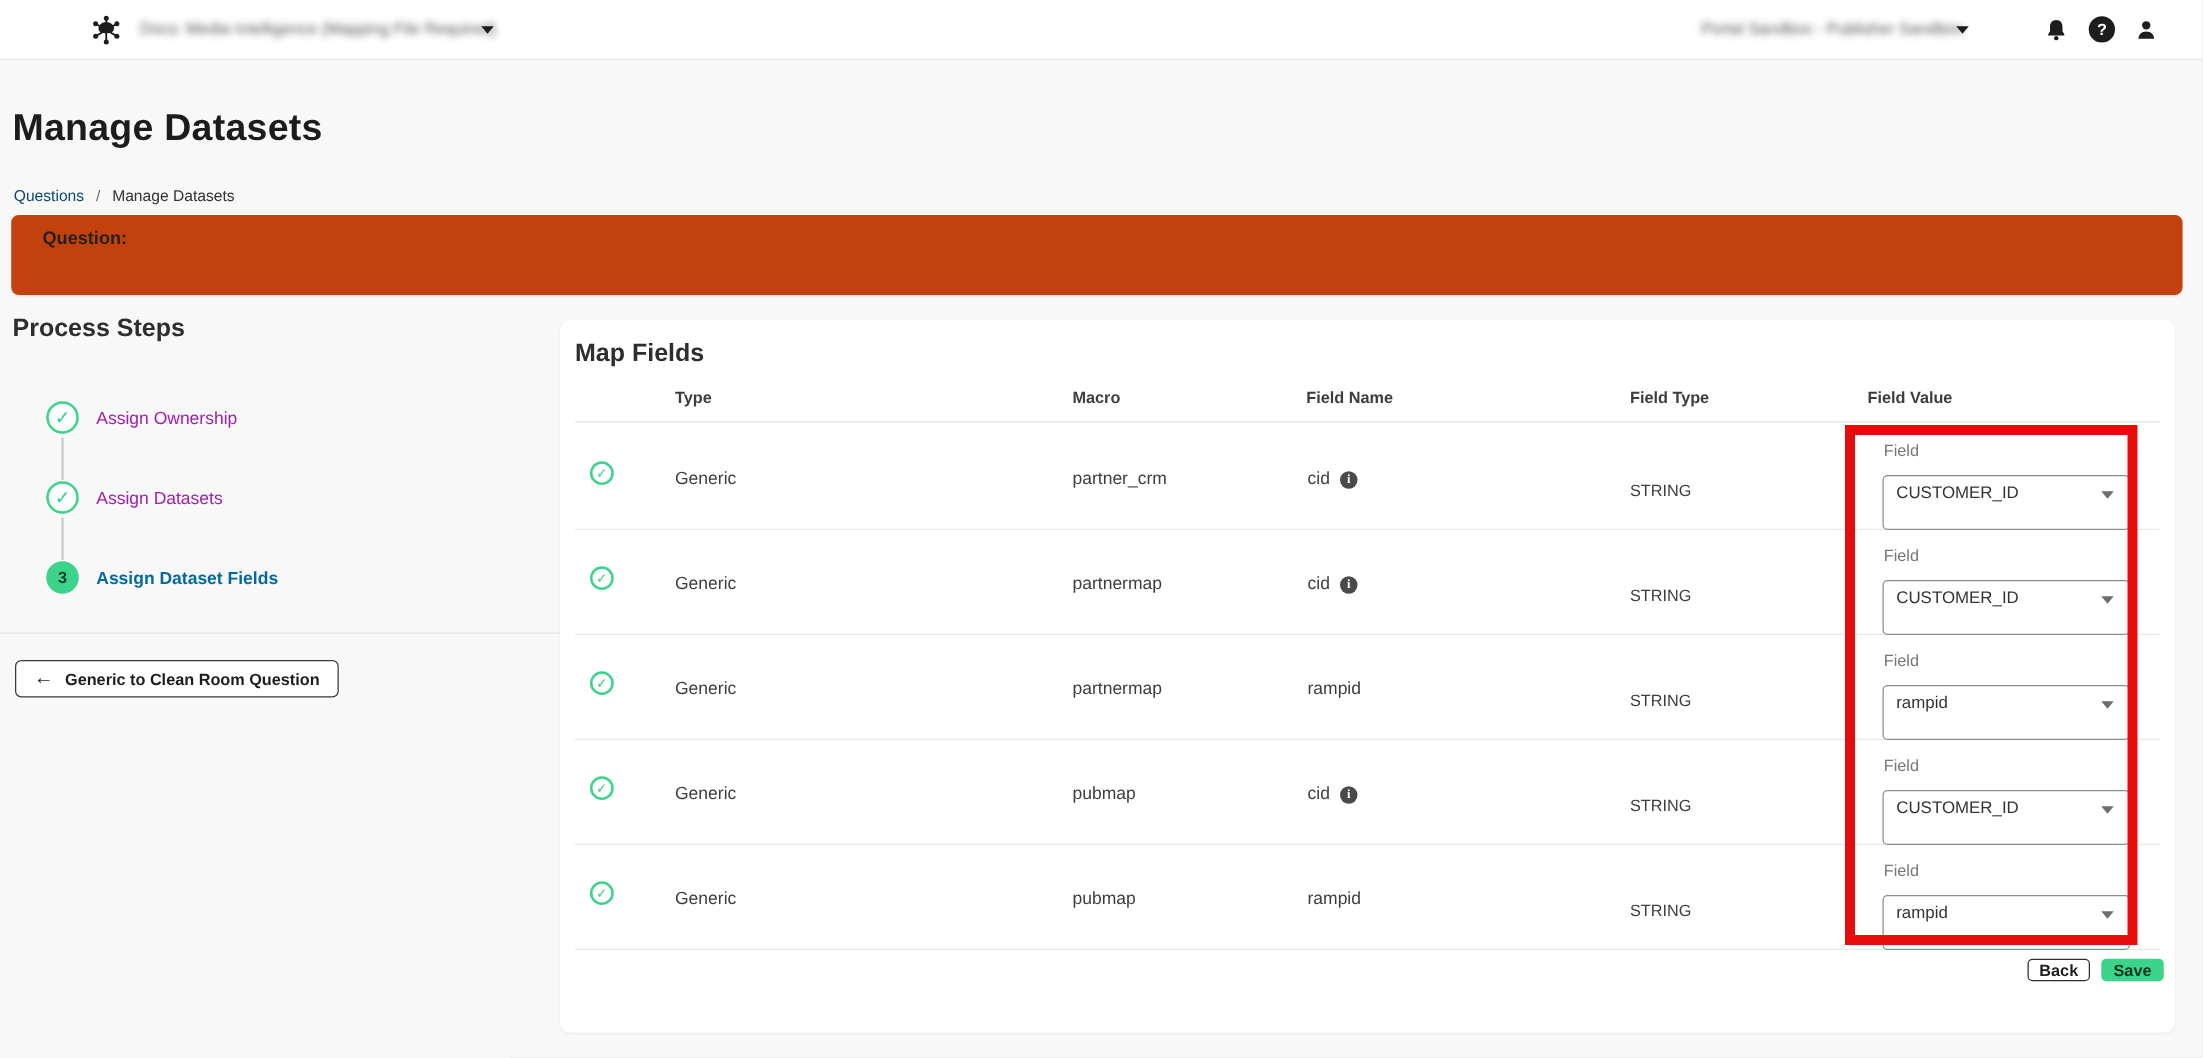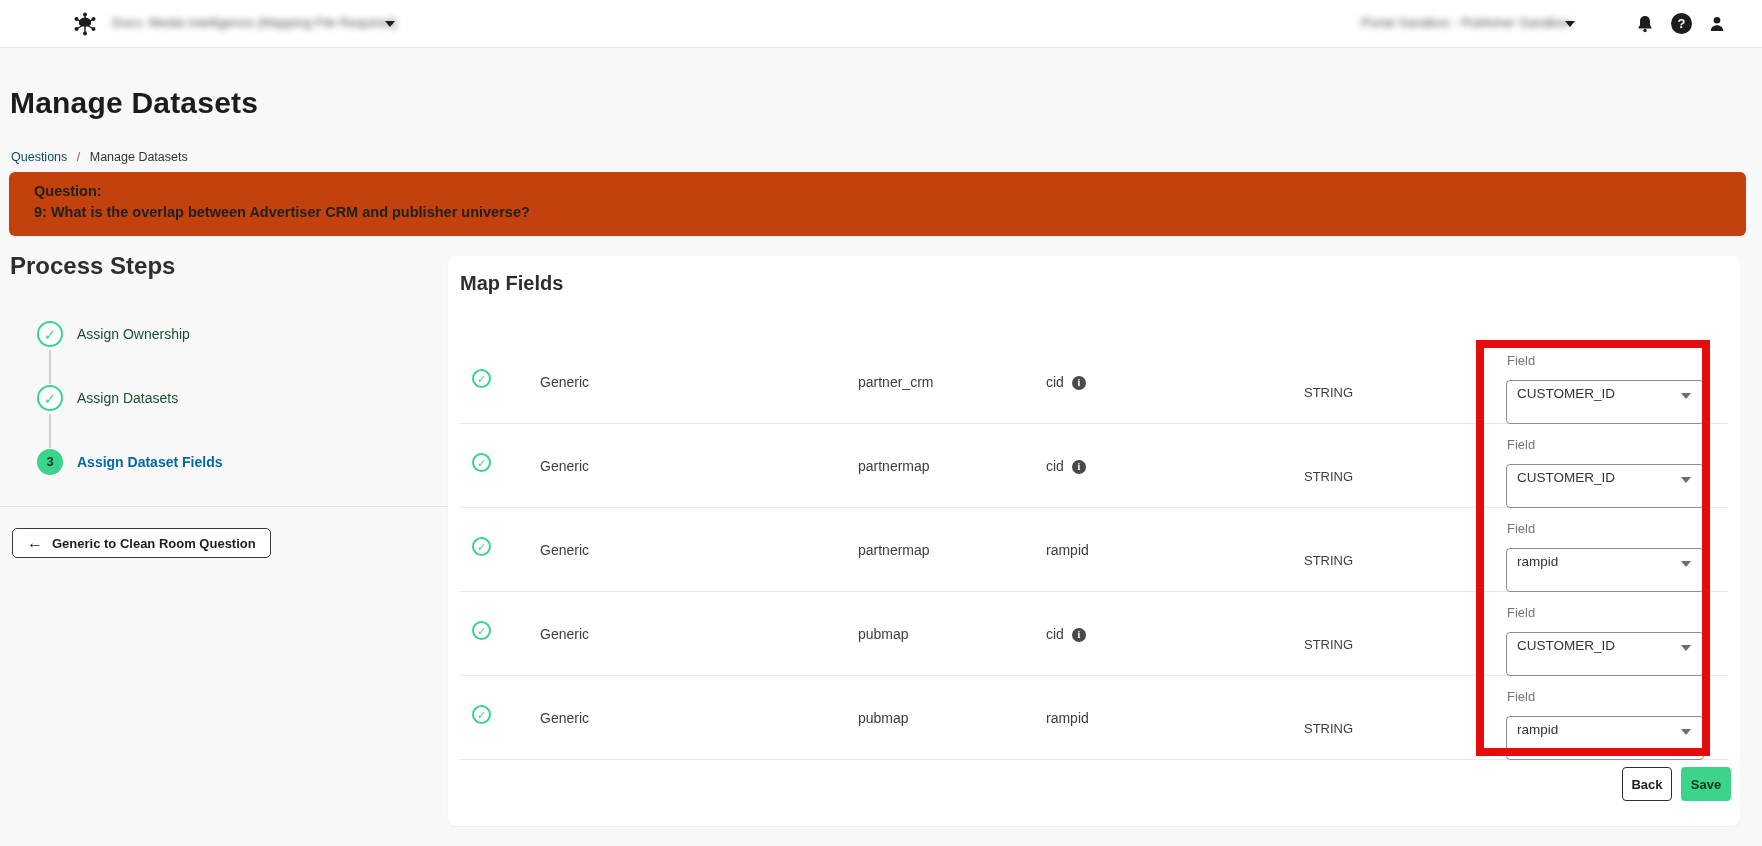--- a/index.html
+++ b/index.html
@@ -27,25 +27,25 @@
   .breadcrumb .bc-link { color:#0c4a6e; cursor:pointer; }
   .breadcrumb .bc-sep { margin:0 6px; color:#6f6f6f; }
   .breadcrumb .bc-current { color:#333; }
 
   
   .question-card { position:absolute; left:9px; top:172px; width:1737px; height:64px; background:#c2410c; border-radius:6px; box-shadow:0 1px 2px rgba(0,0,0,.05); }
   .question-label { position:absolute; left:25px; top:11px; font-size:14.5px; font-weight:700; color:#222; }
   .question-text  { position:absolute; left:25px; top:32px; font-size:14.5px; font-weight:700; color:#222; }
 
   
-  .ps-title { position:absolute; left:10px; top:252px; font-size:24px; font-weight:700; color:#2e2e2e; }
+  .ps-title { position:absolute; left:10px; top:252px; font-size:20px; font-weight:700; color:#2e2e2e; }
   .step-circle { position:absolute; left:37px; width:26px; height:26px; border-radius:50%; text-align:center; }
   .step-done { border:2px solid #3bd48a; background:#fff; color:#3bd48a; font-size:15px; font-weight:bold; line-height:23px; }
   .step-active { background:#3bd48a; color:#143c2b; font-size:13px; font-weight:bold; line-height:26px; }
-  .step-label { position:absolute; left:77px; font-size:14px; color:#14532d; white-space:nowrap; }
+  .step-label { position:absolute; left:77px; font-size:14px; color:#a21caf; white-space:nowrap; }
   .step-label.active { font-weight:700; color:#0369a1; }
   .step-line { position:absolute; left:49px; width:1.5px; height:34px; background:#cfcfcf; }
   .left-divider { position:absolute; left:0; top:506px; width:448px; height:1px; background:#e3e3e3; }
   .return-btn { position:absolute; left:12px; top:528px; height:30px; padding:0 14px; background:#fff; border:1px solid #3a3a3a; border-radius:5px; font-size:13px; font-weight:600; color:#1d1d1d; display:flex; align-items:center; gap:9px; cursor:pointer; font-family:inherit; }
   .return-btn .arrow { font-size:16px; line-height:1; }
 
   
   .mf-card { position:absolute; left:448px; top:256px; width:1292px; height:570px; background:#fff; border-radius:8px; box-shadow:0 1px 2px rgba(0,0,0,.05); }
   .mf-title { position:absolute; left:12px; top:16px; font-size:20px; font-weight:700; color:#2e2e2e; }
   .mf-header { position:absolute; left:12px; right:12px; top:0; height:82px; border-bottom:1px solid #e4e4e4; }
@@ -57,21 +57,21 @@
   .c-check{left:12px; top:29px;} .c-type{left:80px;} .c-macro{left:398px;} .c-fname{left:586px;} .c-ftype{left:844px; font-size:13px;margin-top:11px;}
   .check-circle { display:inline-block; width:19px; height:19px; border:2px solid #3bd48a; border-radius:50%; color:#3bd48a; font-size:11px; font-weight:bold; text-align:center; line-height:16px; }
   .info-icon { display:inline-block; width:14px; height:14px; margin-left:8px; background:#4a4a4a; border-radius:50%; color:#fff; font-size:10px; font-weight:bold; font-family:"Liberation Serif","DejaVu Serif",serif; text-align:center; line-height:14px; vertical-align:1px; cursor:pointer; }
   .field-group { position:absolute; left:1046px; top:0; width:200px; }
   .field-label { position:absolute; left:1px; top:13px; font-size:13px; color:#767676; }
   .field-select { position:absolute; left:0; top:40px; width:198px; height:44px; border:1px solid #8d8d8d; border-radius:4px; background:#fff; font-size:13.5px; color:#333; line-height:26px; padding-left:10px; cursor:pointer; }
   .select-caret { position:absolute; right:12px; top:12px; width:0; height:0; border-left:5.5px solid transparent; border-right:5.5px solid transparent; border-top:6px solid #6d6d6d; }
 
   .highlight-box { position:absolute; left:1476px; top:340px; width:234px; height:416px; border:8px solid #e60c0c; z-index:8; pointer-events:none; }
 
-  .mf-footer-btn { position:absolute; height:34px; border-radius:4px; font-size:13px; font-weight:600; font-family:inherit; cursor:pointer; }
+  .mf-footer-btn { position:absolute; height:18px; border-radius:4px; font-size:13px; font-weight:600; font-family:inherit; cursor:pointer; }
   .back-btn { left:1174px; top:511px; width:50px; background:#fff; border:1px solid #2e2e2e; color:#1d1d1d; }
   .save-btn { left:1233px; top:511px; width:50px; background:#3bd48a; border:none; color:#0f3322; }
 
   svg .ink { fill:#1d1d1d; }
 </style>
 </head>
 <body>
 
 <div id="app">
 
@@ -112,21 +112,20 @@
 
   <div class="page-title">Manage Datasets</div>
   <div class="breadcrumb">
     <span class="bc-link">Questions</span>
     <span class="bc-sep">/</span>
     <span class="bc-current">Manage Datasets</span>
   </div>
 
   <div class="question-card">
     <div class="question-label">Question:</div>
-    <div class="question-text">9: What is the overlap between Advertiser CRM and publisher universe?</div>
   </div>
 
   <div class="ps-title">Process Steps</div>
 
   <div class="step-circle step-done" style="top:321px;">✓</div>
   <div class="step-label" style="top:326px;">Assign Ownership</div>
   <div class="step-line" style="top:350px;"></div>
 
   <div class="step-circle step-done" style="top:385px;">✓</div>
   <div class="step-label" style="top:390px;">Assign Datasets</div>
@@ -138,20 +137,27 @@
   <div class="left-divider"></div>
 
   <button class="return-btn">
     <span class="arrow">←</span>
     <span>Generic to Clean Room Question</span>
   </button>
 
   <div class="mf-card">
     <div class="mf-title">Map Fields</div>
 
+    <div class="mf-header">
+      <span class="mf-col col-type">Type</span>
+      <span class="mf-col col-macro">Macro</span>
+      <span class="mf-col col-fname">Field Name</span>
+      <span class="mf-col col-ftype">Field Type</span>
+      <span class="mf-col col-fvalue">Field Value</span>
+    </div>
 
     <div class="mf-row" style="top:84px;">
       <span class="cell c-check"><span class="check-circle">✓</span></span>
       <span class="cell c-type">Generic</span>
       <span class="cell c-macro">partner_crm</span>
       <span class="cell c-fname"><span>cid</span><span class="info-icon">i</span></span>
       <span class="cell c-ftype">STRING</span>
       <span class="field-group">
         <span class="field-label">Field</span>
         <span class="field-select"><span>CUSTOMER_ID</span><span class="select-caret"></span></span>

